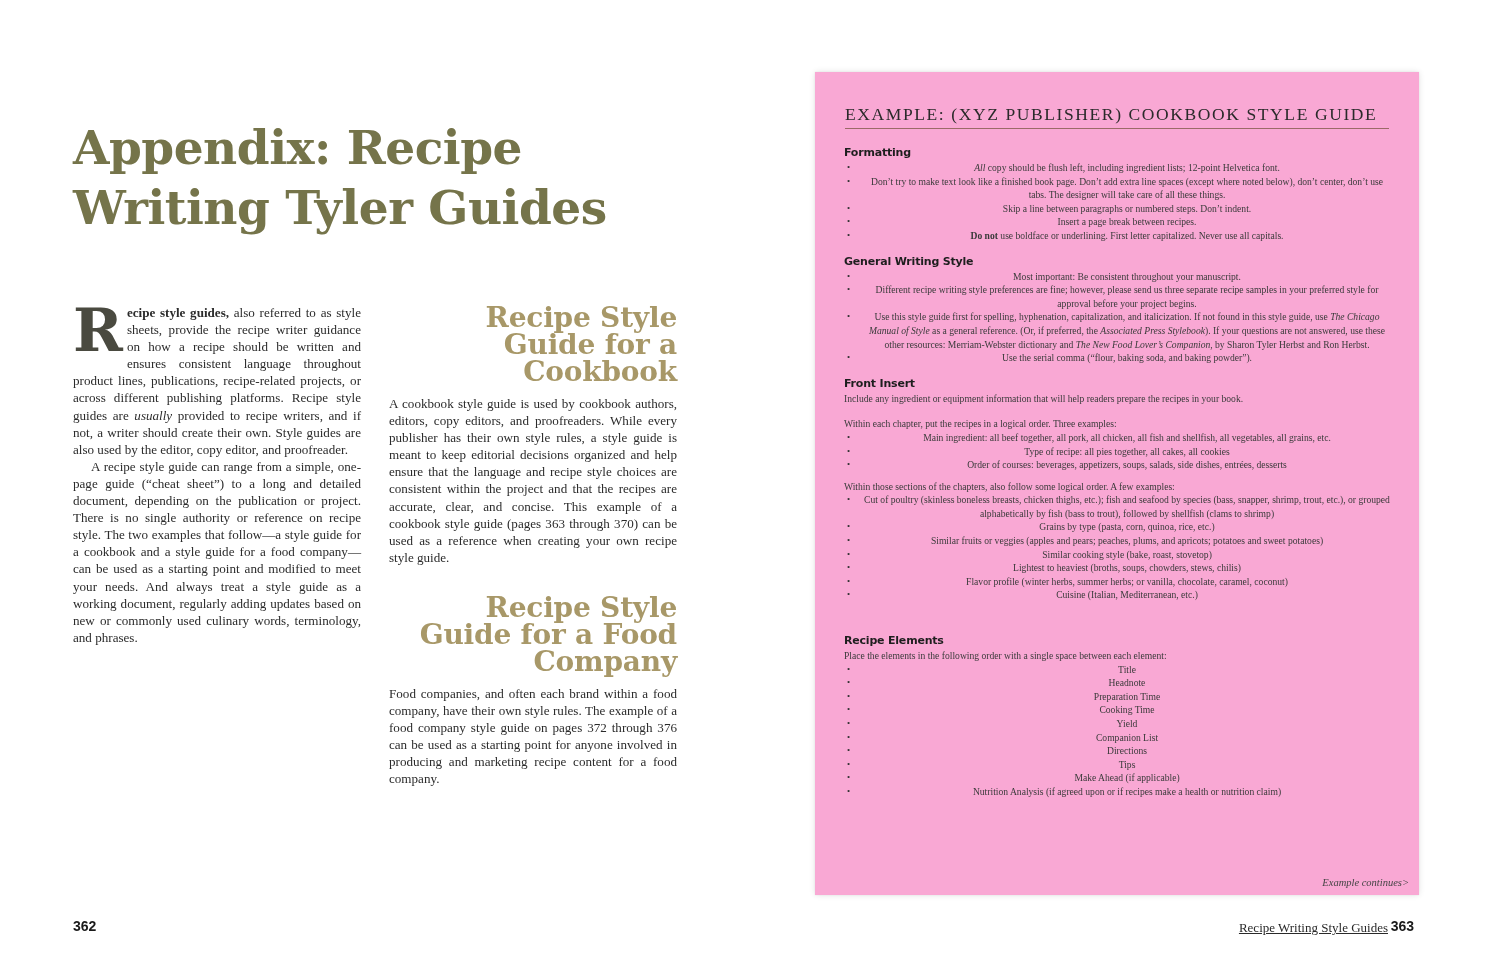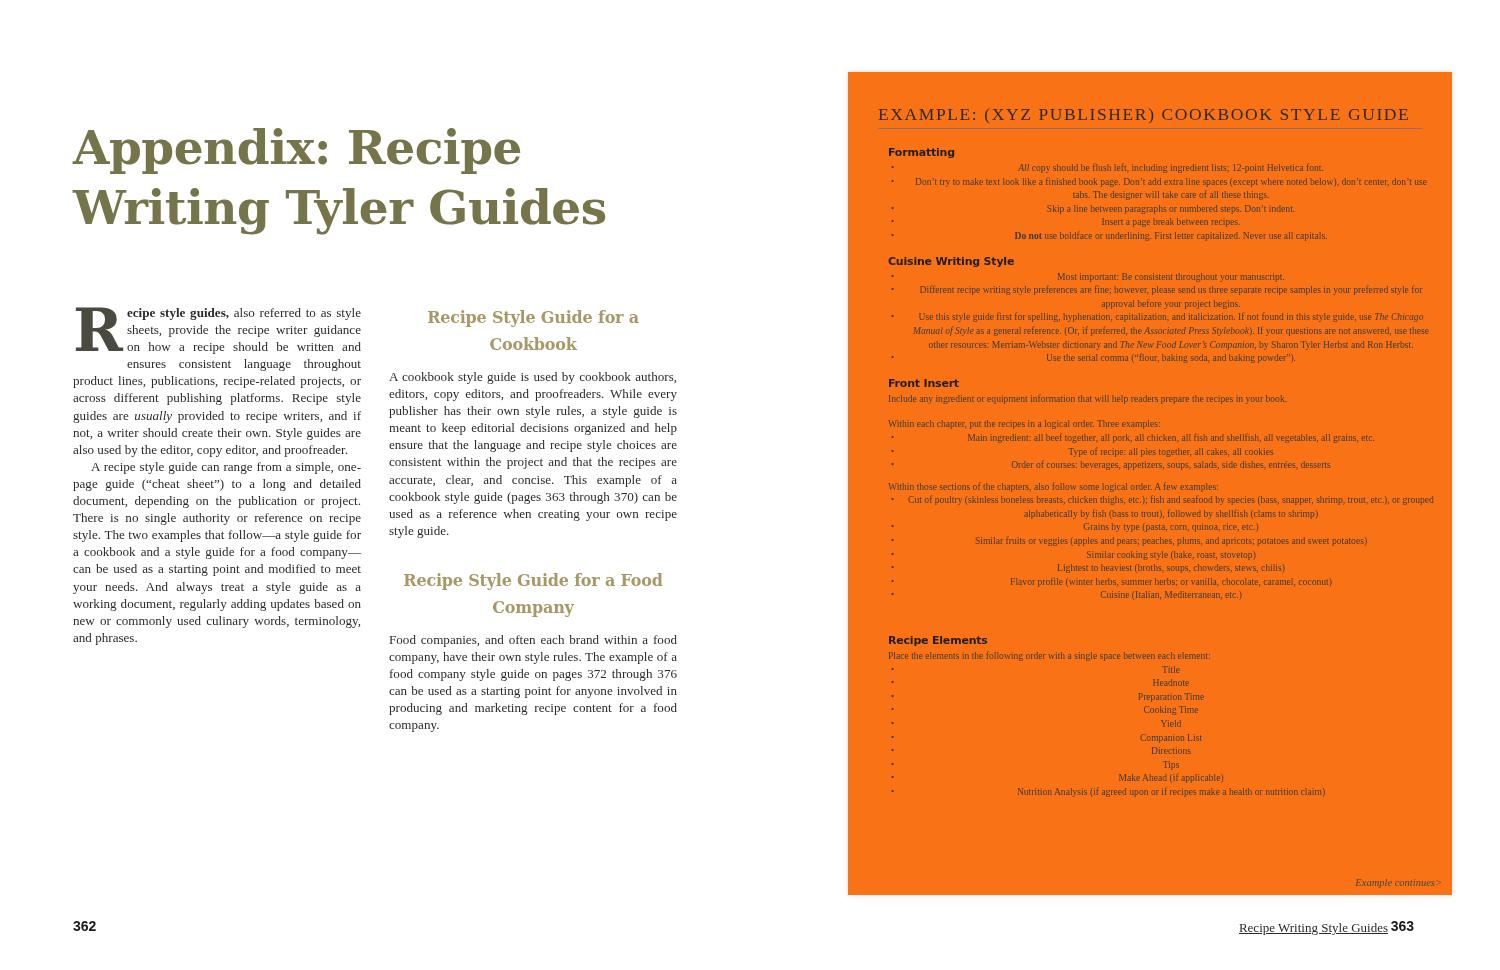--- a/index.html
+++ b/index.html
@@ -21,41 +21,41 @@
 
     .dropcap {
       float: left; font-family: "DejaVu Serif", serif; font-weight: bold;
       font-size: 60px; line-height: 46px; color: #4a4a40; margin: 3px 4px 0 0; height: 50px;
     }
     .lead-bold { font-weight: bold; }
     .indent { text-indent: 18px; }
 
     .section-heading {
       font-family: "DejaVu Serif", serif; font-weight: bold;
-      font-size: 16px; line-height: 27px; color: #a89868; text-align: center; margin-bottom: 10px;
+      font-size: 28px; line-height: 27px; color: #a89868; text-align: right; margin-bottom: 10px;
       letter-spacing: -0.2px;
     }
     .section-body { margin-bottom: 28px; }
 
     .folio { position: absolute; top: 918px; font-family: Liberation Sans, sans-serif; font-weight: bold; font-size: 14px; color: #1a1a1a; }
     .folio-left { left: 73px; }
     .running-foot { position: absolute; top: 920px; right: 112px; font-family: "Liberation Serif", serif; font-size: 13px; color: #2a2a2a; text-decoration: underline; }
     .folio-right { position: absolute; top: 918px; right: 86px; }
 
     .example-box {
-      position: absolute; left: 848px; top: 72px; width: 604px; height: 823px;
-      background: #f97316;
+      position: absolute; left: 815px; top: 72px; width: 604px; height: 823px;
+      background: #f9a8d4;
       box-shadow: 0 0 6px rgba(0,0,0,0.12), 0 0 1px rgba(0,0,0,0.10);
     }
     .example-title {
       position: absolute; left: 30px; top: 32px; width: 544px;
       font-family: "Liberation Serif", serif; font-size: 17.5px; letter-spacing: 1.6px;
       color: #2a2a2a; padding-bottom: 3px; border-bottom: 1px solid #9b6a66; white-space: nowrap;
     }
-    .ex-content { position: absolute; left: 29px; top: 74px; width: 548px; font-size: 9.6px; line-height: 13.6px; color: #3a3a3a; margin-left: 11px; }
+    .ex-content { position: absolute; left: 29px; top: 74px; width: 548px; font-size: 9.6px; line-height: 13.6px; color: #3a3a3a; }
     .ex-heading { font-family: "DejaVu Sans", sans-serif; font-weight: bold; font-size: 11px; color: #1e1e1e; line-height: 14px; margin-bottom: 1px; letter-spacing: -0.2px; }
     .ex-section { margin-bottom: 12px; }
     .ex-list { list-style: none; padding-left: 0; }
     .ex-list li { position: relative; padding-left: 18px; text-align: center; }
     .ex-list li::before { content: "\2022"; position: absolute; left: 3px; top: 0; font-size: 9px; color: #333; }
     .ex-para { }
     .spacer { height: 8px; }
     .spacer-lg { height: 20px; }
     .example-continues { position: absolute; right: 10px; bottom: 7px; font-style: italic; font-size: 10.5px; color: #444; margin-top: 24px; }
     i { font-style: italic; }
@@ -98,21 +98,21 @@
       <ul class="ex-list">
         <li><i>All</i><span> copy should be flush left, including ingredient lists; 12-point Helvetica font.</span></li>
         <li>Don’t try to make text look like a finished book page. Don’t add extra line spaces (except where noted below), don’t center, don’t use tabs. The designer will take care of all these things.</li>
         <li>Skip a line between paragraphs or numbered steps. Don’t indent.</li>
         <li>Insert a page break between recipes.</li>
         <li><b>Do not</b><span> use boldface or underlining. First letter capitalized. Never use all capitals.</span></li>
       </ul>
     </div>
 
     <div class="ex-section">
-      <div class="ex-heading">Cuisine Writing Style</div>
+      <div class="ex-heading">General Writing Style</div>
       <ul class="ex-list">
         <li>Most important: Be consistent throughout your manuscript.</li>
         <li>Different recipe writing style preferences are fine; however, please send us three separate recipe samples in your preferred style for approval before your project begins.</li>
         <li><span>Use this style guide first for spelling, hyphenation, capitalization, and italicization. If not found in this style guide, use </span><i>The Chicago Manual of Style</i><span> as a general reference. (Or, if preferred, the </span><i>Associated Press Stylebook</i><span>). If your questions are not answered, use these other resources: Merriam-Webster dictionary and </span><i>The New Food Lover’s Companion</i><span>, by Sharon Tyler Herbst and Ron Herbst.</span></li>
         <li>Use the serial comma (“flour, baking soda, and baking powder”).</li>
       </ul>
     </div>
 
     <div class="ex-section">
       <div class="ex-heading">Front Insert</div>

